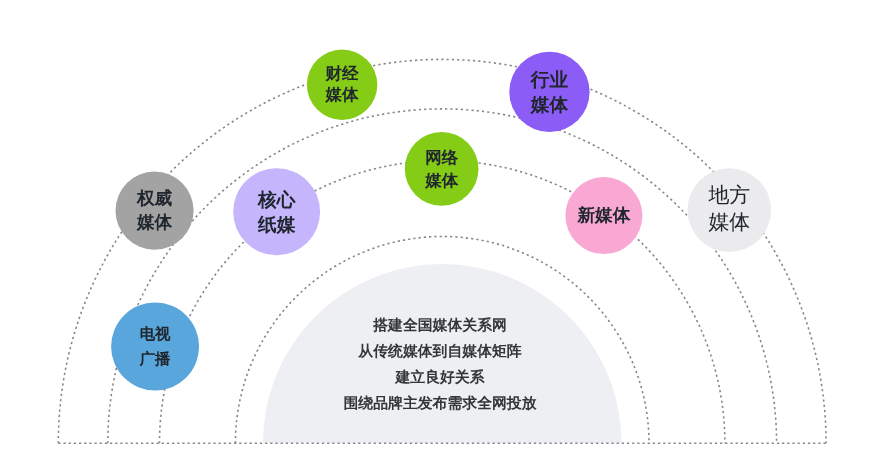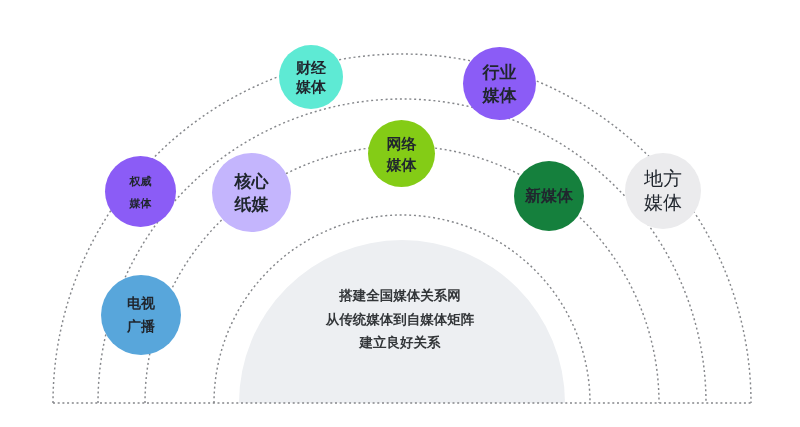--- a/index.html
+++ b/index.html
@@ -36,58 +36,59 @@
       <path d="M  98 403 A 304 304 0 0 1 706 403"></path>
       <path d="M  53 403 A 349 349 0 0 1 751 403"></path>
       <path d="M 53 403 L 751 403" stroke-dasharray="2 2.7"></path>
     </g>
   </svg>
 
   <div class="center-text" style="top:284px;">
     <div>搭建全国媒体关系网</div>
     <div>从传统媒体到自媒体矩阵</div>
     <div>建立良好关系</div>
+    <div>围绕品牌主发布需求全网投放</div>
   </div>
 
-  <div class="node" style="left: 279px; top: 45px; width: 64px; height: 64px; font-size: 15px; line-height: 19px; background: #5eead4;">
+  <div class="node" style="left: 279px; top: 45px; width: 64px; height: 64px; font-size: 15px; line-height: 19px; background: #84cc16;">
     <div class="lbl">
         <span>财经</span>
         <span>媒体</span>
       </div>
   </div>
 
   <div class="node" style="left: 463px; top: 47px; width: 73px; height: 73px; font-size: 17px; line-height: 23px; background: #8b5cf6;">
     <div class="lbl">
         <span>行业</span>
         <span>媒体</span>
       </div>
   </div>
 
   <div class="node" style="left: 368px; top: 120px; width: 67px; height: 67px; font-size: 15px; line-height: 21px; background: #84cc16;">
     <div class="lbl">
         <span>网络</span>
         <span>媒体</span>
       </div>
   </div>
 
-  <div class="node" style="left: 105px; top: 156px; width: 71px; height: 71px; font-size: 11px; line-height: 22px; background: #8b5cf6;">
+  <div class="node" style="left: 105px; top: 156px; width: 71px; height: 71px; font-size: 16px; line-height: 22px; background: #a3a3a3;">
     <div class="lbl">
         <span>权威</span>
         <span>媒体</span>
       </div>
   </div>
 
   <div class="node" style="left: 212px; top: 153px; width: 79px; height: 79px; font-size: 17px; line-height: 23px; background: #c4b5fd;">
     <div class="lbl">
         <span>核心</span>
         <span>纸媒</span>
       </div>
   </div>
 
-  <div class="node" style="left: 514px; top: 161px; width: 70px; height: 70px; font-size: 16px; background: #15803d; text-align: right;">
+  <div class="node" style="left: 514px; top: 161px; width: 70px; height: 70px; font-size: 16px; background: #f9a8d4; text-align: right;">
     <div class="lbl">
         <span>新媒体</span>
       </div>
   </div>
 
   <div class="node" style="left: 625px; top: 153px; width: 76px; height: 76px; font-size: 19px; line-height: 24px; font-weight: 400; background: rgb(235, 235, 237);">
     <div class="lbl">
         <span>地方</span>
         <span>媒体</span>
       </div>

